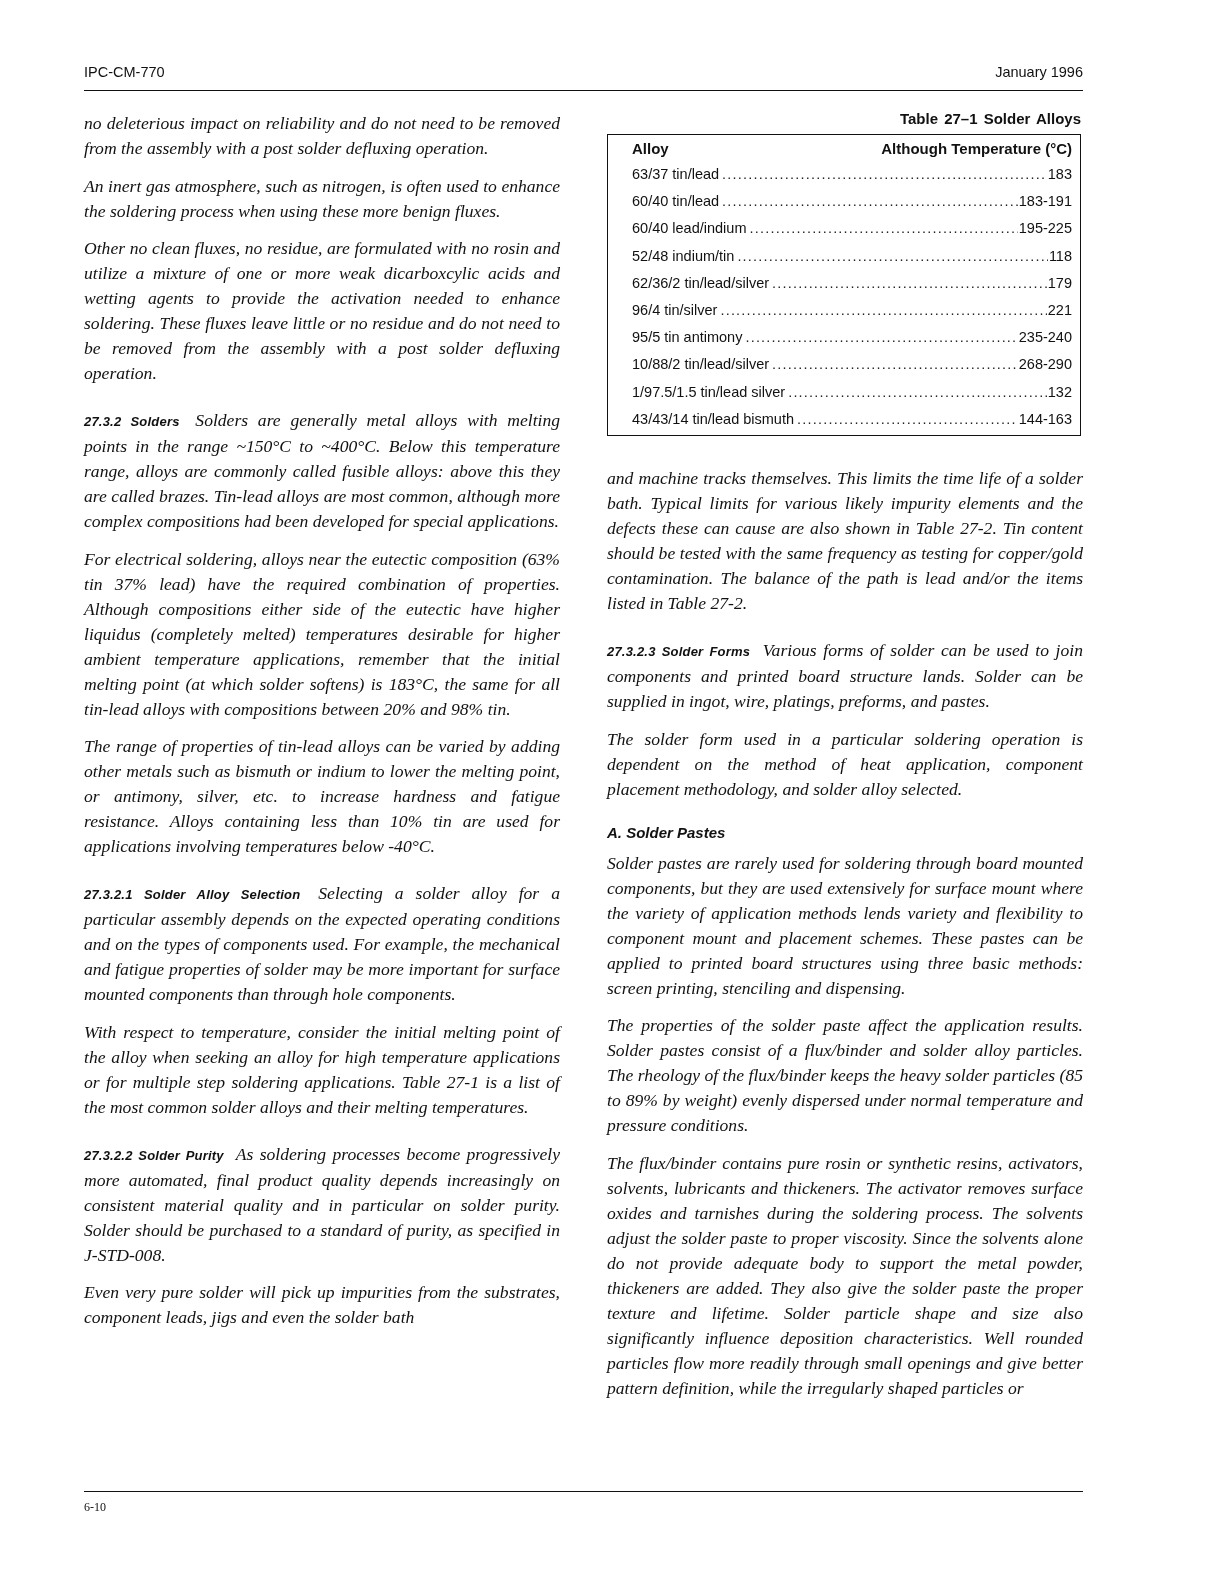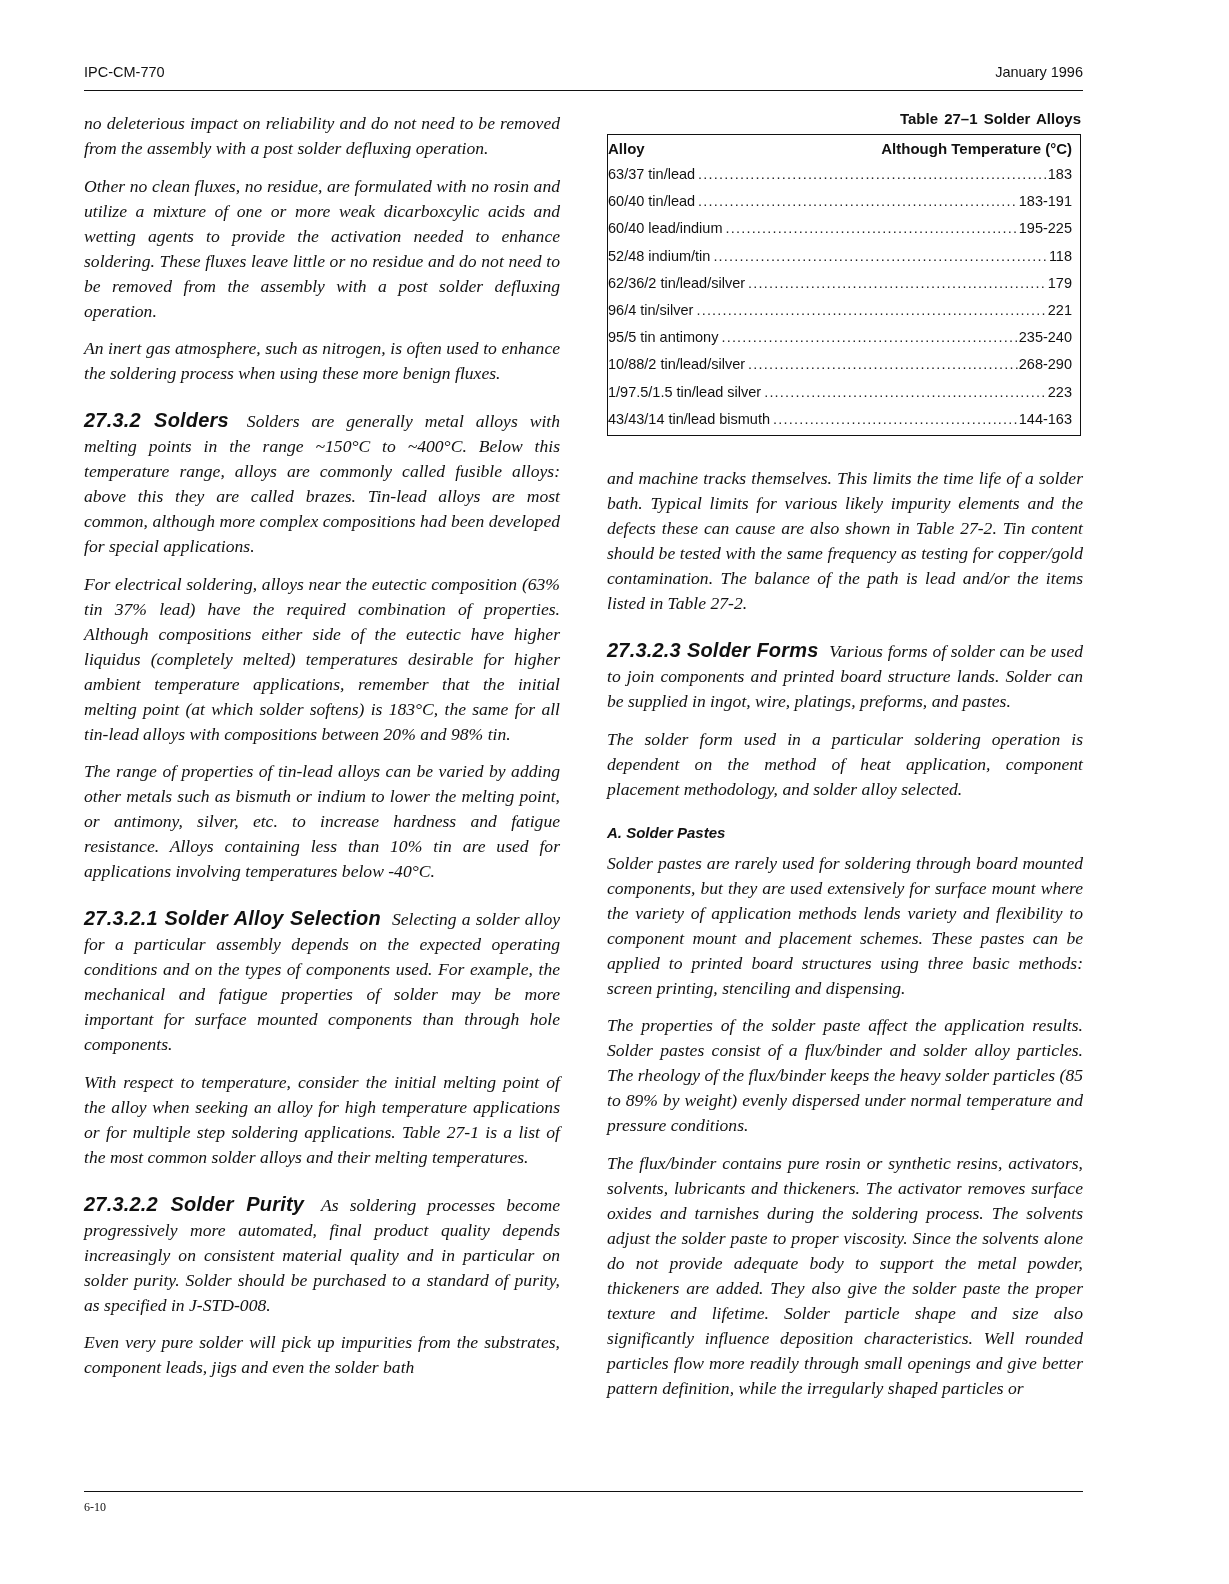--- a/index.html
+++ b/index.html
@@ -12,48 +12,48 @@
   .head-rule { position: absolute; left: 84px; width: 999px; top: 90px; height: 0; border-top: 1.6px solid #111; }
   .foot-rule { position: absolute; left: 84px; width: 999px; top: 1491px; height: 0; border-top: 1.6px solid #111; }
   .folio { position: absolute; left: 84px; top: 1500px; font-family: "Liberation Serif", serif; font-size: 12px; }
 
   .col { position: absolute; font-family: "Liberation Serif", serif; font-size: 17.6px; line-height: 25px;
     text-align: justify; hyphens: manual; font-style: italic; }
   .col-left { left: 84px; top: 111px; width: 476px; }
   .col-right { left: 607px; top: 466px; width: 476px; }
   .col p { margin: 0 0 12.5px 0; }
   .col p.gap { margin-top: 22px; }
-  .head-run { font-family: "Liberation Sans", sans-serif; font-weight: bold; font-size: 20px; letter-spacing: 0.2px; margin-right: 6px; }
+  .head-run { font-family: "Liberation Sans", sans-serif; font-weight: bold; font-size: 13px; letter-spacing: 0.2px; margin-right: 6px; }
   .subhead { font-family: "Liberation Sans", sans-serif; font-weight: bold; font-size: 15px; margin: 18px 0 6px 0; }
 
   .table-wrap { position: absolute; left: 607px; top: 110px; width: 474px; }
   .table-caption { text-align: right; font-family: "Liberation Sans", sans-serif; font-weight: bold; font-size: 15px; margin-bottom: 7px; word-spacing: 2px; }
-  .alloy-table { border: 1.5px solid #111; padding: 2px 8px 2px 0; font-family: "Liberation Sans", sans-serif; font-size: 14.5px; }
+  .alloy-table { border: 1.5px solid #111; padding: 2px 8px 2px 24px; font-family: "Liberation Sans", sans-serif; font-size: 14.5px; }
   .t-row { display: flex; align-items: baseline; height: 27.2px; line-height: 27.2px; white-space: nowrap; overflow: hidden; }
   .t-head { font-weight: bold; font-size: 15px; justify-content: space-between; height: 24px; line-height: 24px; }
   .t-alloy { flex: 0 0 auto; padding-right: 3px; }
   .t-leader { flex: 1 1 auto; overflow: hidden; letter-spacing: 1.2px; color: #222; }
   .t-leader::after { content: "............................................................................................................................................"; }
   .t-temp { flex: 0 0 auto; padding-left: 1px; }
 </style>
 </head>
 <body>
 
 <div class="page">
 
   <div class="running-head">
     <span class="left">IPC-CM-770</span>
     <span class="right">January 1996</span>
   </div>
   <div class="head-rule"></div>
 
   <div class="col col-left">
     <p>no deleterious impact on reliability and do not need to be removed from the assembly with a post solder defluxing operation.</p>
+    <p>An inert gas atmosphere, such as nitrogen, is often used to enhance the soldering process when using these more benign fluxes.</p>
     <p>Other no clean fluxes, no residue, are formulated with no rosin and utilize a mixture of one or more weak dicarbox­cylic acids and wetting agents to provide the activation needed to enhance soldering. These fluxes leave little or no residue and do not need to be removed from the assembly with a post solder defluxing operation.</p>
-    <p>An inert gas atmosphere, such as nitrogen, is often used to enhance the soldering process when using these more benign fluxes.</p>
 
     <p class="gap"><span class="head-run">27.3.2 Solders</span> <span>Solders are generally metal alloys with melting points in the range ~150°C to ~400°C. Below this temperature range, alloys are commonly called fusible alloys: above this they are called brazes. Tin-lead alloys are most common, although more complex compositions had been developed for special applications.</span></p>
     <p>For electrical soldering, alloys near the eutectic composi­tion (63% tin 37% lead) have the required combination of properties. Although compositions either side of the eutec­tic have higher liquidus (completely melted) temperatures desirable for higher ambient temperature applications, remember that the initial melting point (at which solder softens) is 183°C, the same for all tin-lead alloys with compositions between 20% and 98% tin.</p>
     <p>The range of properties of tin-lead alloys can be varied by adding other metals such as bismuth or indium to lower the melting point, or antimony, silver, etc. to increase hardness and fatigue resistance. Alloys containing less than 10% tin are used for applications involving temperatures below -40°C.</p>
 
     <p class="gap"><span class="head-run">27.3.2.1 Solder Alloy Selection</span> <span>Selecting a solder alloy for a particular assembly depends on the expected operat­ing conditions and on the types of components used. For example, the mechanical and fatigue properties of solder may be more important for surface mounted components than through hole components.</span></p>
     <p>With respect to temperature, consider the initial melting point of the alloy when seeking an alloy for high temper­ature applications or for multiple step soldering applica­tions. Table 27-1 is a list of the most common solder alloys and their melting temperatures.</p>
 
     <p class="gap"><span class="head-run">27.3.2.2 Solder Purity</span> <span>As soldering processes become progressively more automated, final product quality depends increasingly on consistent material quality and in particular on solder purity. Solder should be purchased to a standard of purity, as specified in J-STD-008.</span></p>
     <p>Even very pure solder will pick up impurities from the substrates, component leads, jigs and even the solder bath</p>
@@ -102,21 +102,21 @@
           <span class="t-temp">235-240</span>
         </div>
       <div class="t-row">
           <span class="t-alloy">10/88/2 tin/lead/silver</span>
           <span class="t-leader"></span>
           <span class="t-temp">268-290</span>
         </div>
       <div class="t-row">
           <span class="t-alloy">1/97.5/1.5 tin/lead silver</span>
           <span class="t-leader"></span>
-          <span class="t-temp">223</span>
+          <span class="t-temp">132</span>
         </div>
       <div class="t-row">
           <span class="t-alloy">43/43/14 tin/lead bismuth</span>
           <span class="t-leader"></span>
           <span class="t-temp">144-163</span>
         </div>
     </div>
   </div>
 
   <div class="col col-right">

